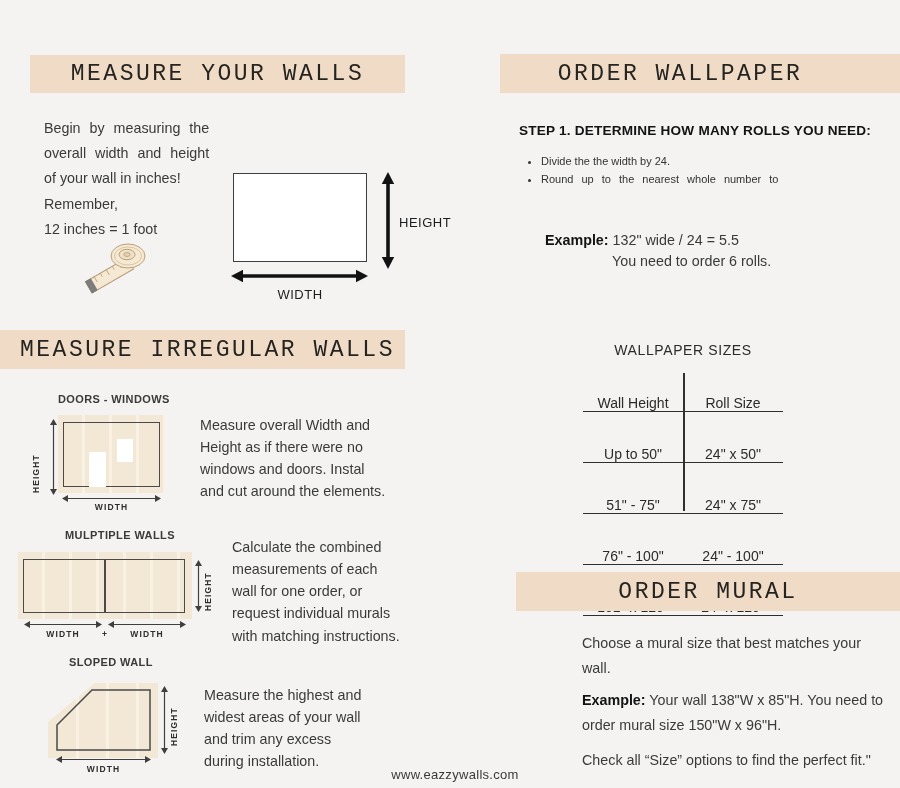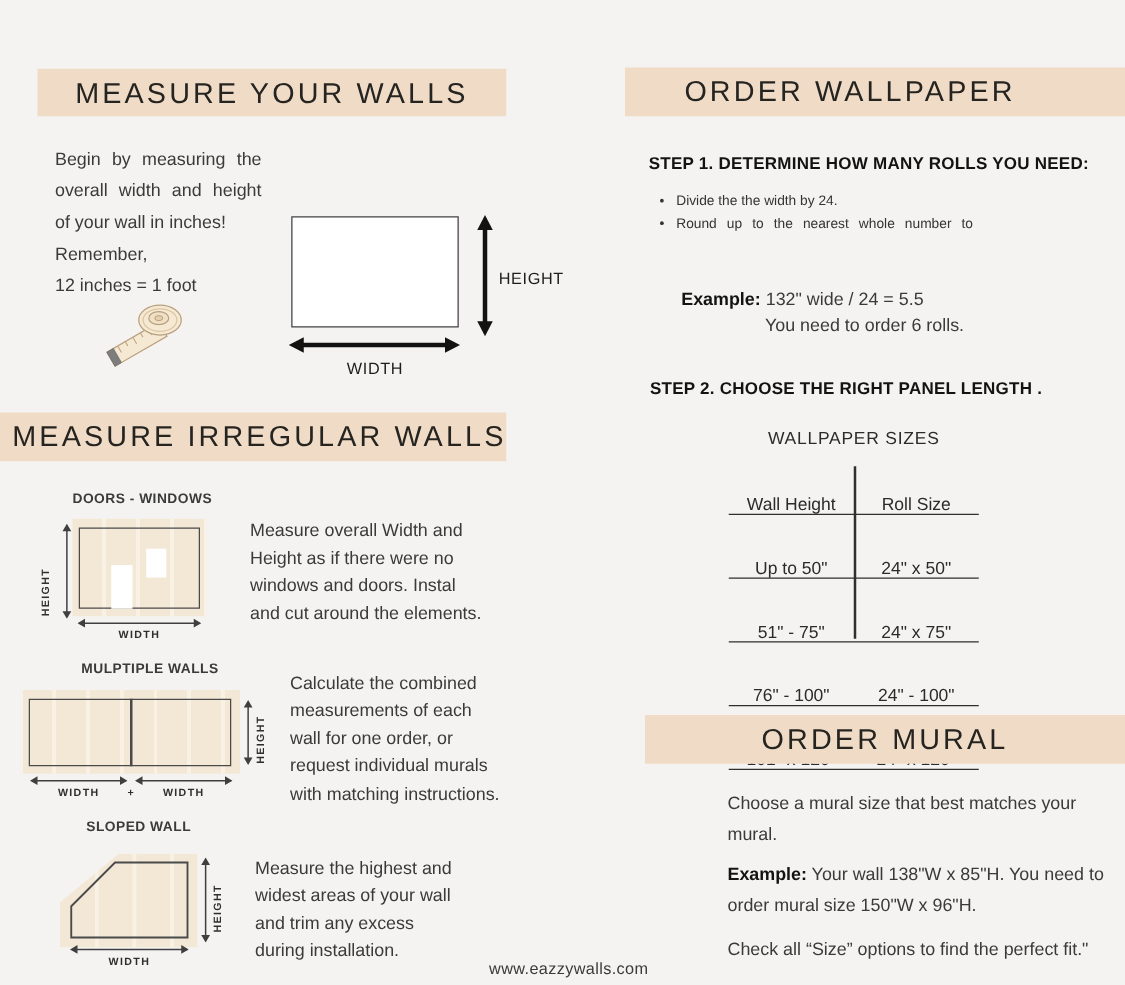--- a/index.html
+++ b/index.html
@@ -6,21 +6,21 @@
   .page {
     position:relative; width:900px; height:788px; overflow:hidden;
     background:#f4f3f1; color:#383838;
     font-family:"Liberation Sans", sans-serif;
   }
   .abs { position:absolute; }
   .band {
     background:#f0dcc6; display:flex; align-items:center; justify-content:center;
   }
   .band-title {
-    font-family:Liberation Sans, sans-serif; font-weight:400;
+    font-family:Liberation Mono, monospace; font-weight:400;
     font-size:23px; letter-spacing:2.5px; color:#262420; white-space:nowrap;
   }
   .body-text { font-size:14.3px; line-height:1.55; color:#3a3a3a; }
   .tall-text { font-size:14.3px; line-height:1.78; color:#3a3a3a;margin-left:40px; }
   .line { display:block; }
   .jline { display:block; word-spacing:5px; }
   .step-heading {
     font-size:13.6px; font-weight:700; color:#131313; letter-spacing:0.2px; white-space:nowrap;
   }
   .section-label {
@@ -222,21 +222,20 @@
   </ul>
 
   <div class="abs body-text" style="left:545px; top:230px; line-height:1.5;">
     <div>
       <b>Example:</b>
       <span>132" wide / 24 = 5.5</span>
     </div>
     <div style="margin-left:67px;">You need to order 6 rolls.</div>
   </div>
 
-  <div class="abs step-heading" style="left:520px; top:303px;">STEP 2. CHOOSE THE RIGHT PANEL LENGTH .</div>
 
   <div class="abs center" style="left:583px; top:342px; width:200px; font-size:14px; letter-spacing:0.6px; color:#2b2b2b;">WALLPAPER SIZES</div>
 
   <div class="abs" style="left:583px; top:371px; width:200px;">
     <div class="trow" style="height:18px;">
       <div class="tcell">Wall Height</div>
       <div class="tcell">Roll Size</div>
     </div>
     <div class="trow" style="height:28px;">
       <div class="tcell">Up to 50"</div>
@@ -256,21 +255,21 @@
     </div>
     <div class="vline" style="left:100px; top:2px; width:1.5px; height:138px;"></div>
   </div>
 
   <div class="abs band" style="left:516px; top:572px; width:384px; height:39px;">
     <div class="band-title">ORDER MURAL</div>
   </div>
 
   <div class="abs tall-text" style="left:542px; top:631px; width:315px;">
     <span class="line">Choose a mural size that best matches your</span>
-    <span class="line">mural.</span>
+    <span class="line">wall.</span>
   </div>
 
   <div class="abs tall-text" style="left:542px; top:688px; width:330px;">
     <div>
       <b>Example:</b>
       <span>Your wall 138"W x 85"H. You need to</span>
     </div>
     <div>order mural size 150"W x 96"H.</div>
   </div>
 

